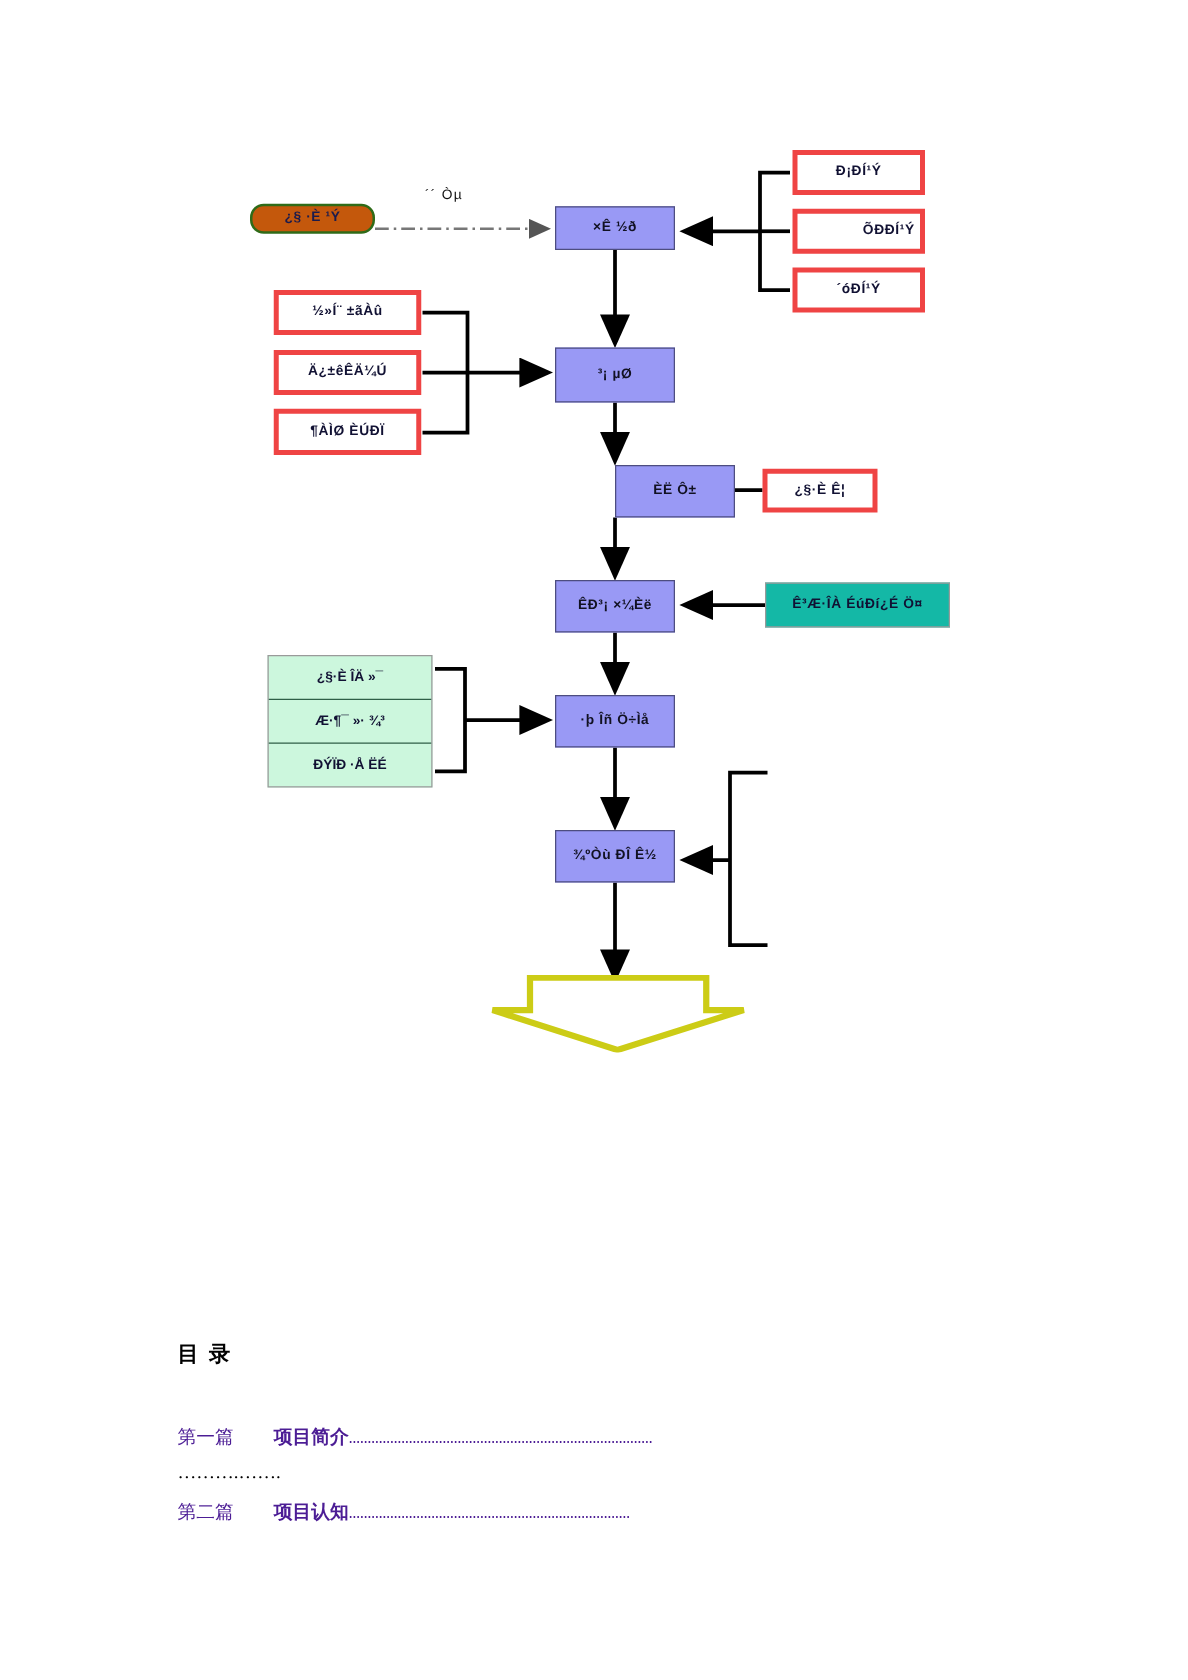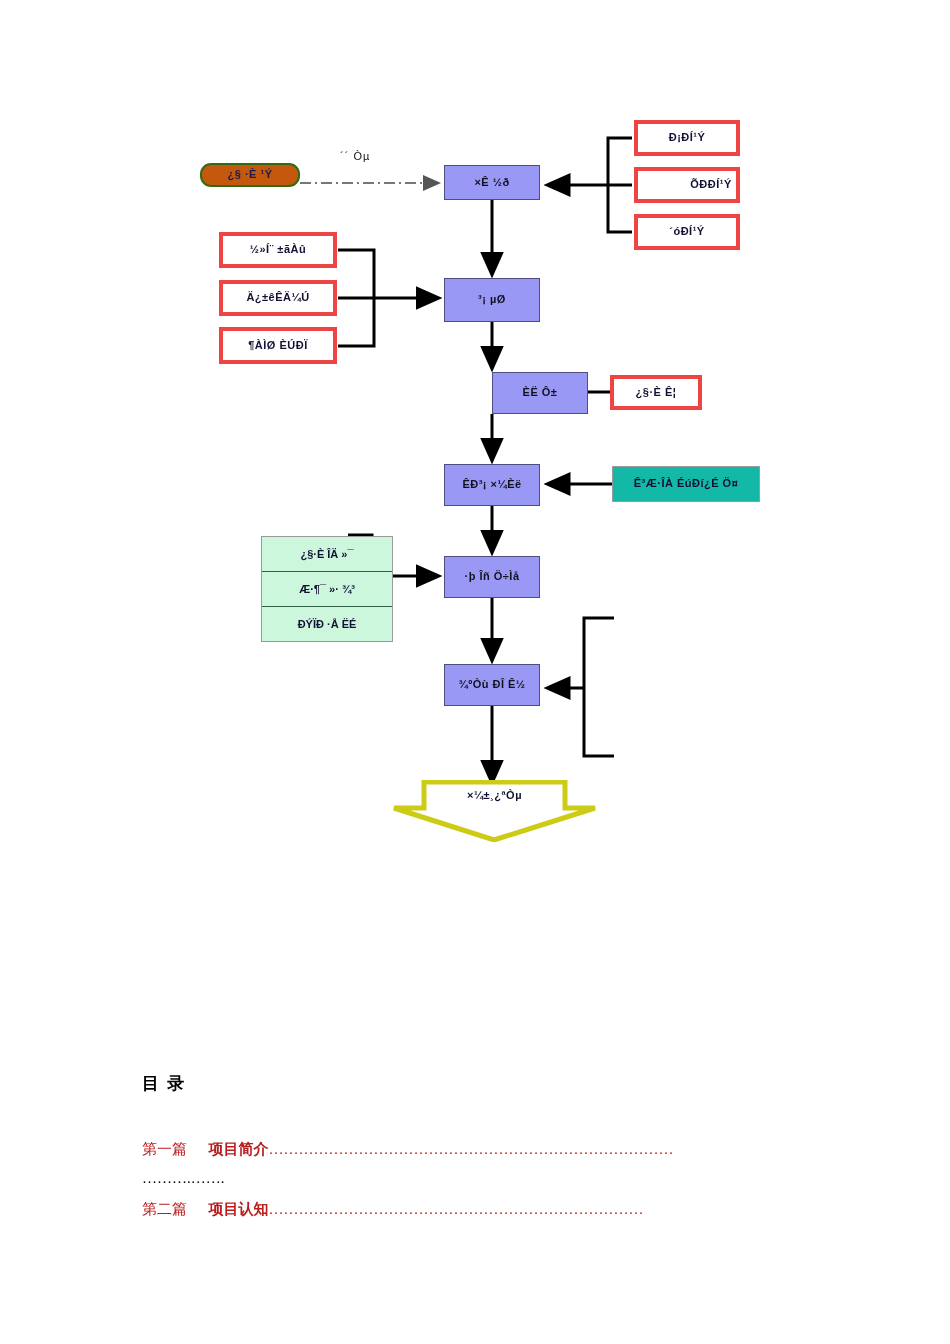--- a/index.html
+++ b/index.html
@@ -108,22 +108,22 @@
   
   .doc{position:absolute;left:0;top:0;width:950px;}
   .toc-title{
     position:absolute;left:142px;top:1072px;
     font-family:"Liberation Serif", serif;
     font-weight:bold;font-size:17px;color:#000;
     letter-spacing:2px;
   }
   .toc-line{
     position:absolute;left:142px;
-    font-family:Liberation Serif, serif;
-    font-size:15px;color:#b91c1c;
+    font-family:Liberation Mono, monospace;
+    font-size:15px;color:#4c1d95;
     white-space:nowrap;
   }
   .toc-line .lbl{font-weight:normal;}
   .toc-line .bold{font-weight:bold;}
   .toc-line .dots{letter-spacing:0px;}
   .toc-cont{
     position:absolute;left:142px;
     font-family:"Liberation Serif", serif;
     font-size:15px;color:#000;white-space:nowrap;
   }
@@ -174,23 +174,20 @@
 
       <path d="M 614 618 L 584 618 L 584 756 L 614 756" fill="none" stroke="#000" stroke-width="3"></path>
       <line x1="584" y1="688" x2="548" y2="688" stroke="#000" stroke-width="3" marker-end="url(#arrow)"></line>
 
       <line x1="492" y1="706" x2="492" y2="782" stroke="#000" stroke-width="3" marker-end="url(#arrow)"></line>
     </svg>
 
     <svg class="banner-svg" style="position:absolute;left:392px;top:780px;" width="205" height="62">
       <polygon points="32,2 173,2 173,28 203,28 102,60 2,28 32,28" fill="#ffffff" stroke="#cccc16" stroke-width="5" stroke-linejoin="miter"></polygon>
     </svg>
-    <div class="banner" style="left:392px;top:780px;width:205px;height:62px;">
-      <span class="bantext">×¼±¸¿ªÒµ</span>
-    </div>
 
     <div class="node brown" style="left:200px;top:163px;width:100px;height:24px;">
       <span>¿§ ·È ¹Ý</span>
     </div>
 
     <div class="edgelabel" style="left:340px;top:150px;">´´ Òµ</div>
 
     <div class="node purple" style="left:444px;top:165px;width:96px;height:35px;">
       <span>×Ê ½ð</span>
     </div>
@@ -231,21 +228,21 @@
     </div>
 
     <div class="node ybox" style="left:610px;top:375px;width:92px;height:35px;">
       <span>¿§·È Ê¦</span>
     </div>
 
     <div class="node gbox" style="left:612px;top:466px;width:148px;height:36px;">
       <span>Ê³Æ·ÎÀ ÉúÐí¿É Ö¤</span>
     </div>
 
-    <div class="gstack" style="left:214px;top:536px;width:132px;height:106px;margin-left:47px;">
+    <div class="gstack" style="left:214px;top:524px;width:132px;height:106px;">
       <div class="grow" style="height:35px;">
         <span>¿§·È ÎÄ »¯</span>
       </div>
       <div class="grow" style="height:35px;">
         <span>Æ·¶¯ »· ¾³</span>
       </div>
       <div class="grow" style="height:34px;">
         <span>ÐÝÏÐ ·Å ËÉ</span>
       </div>
     </div>

